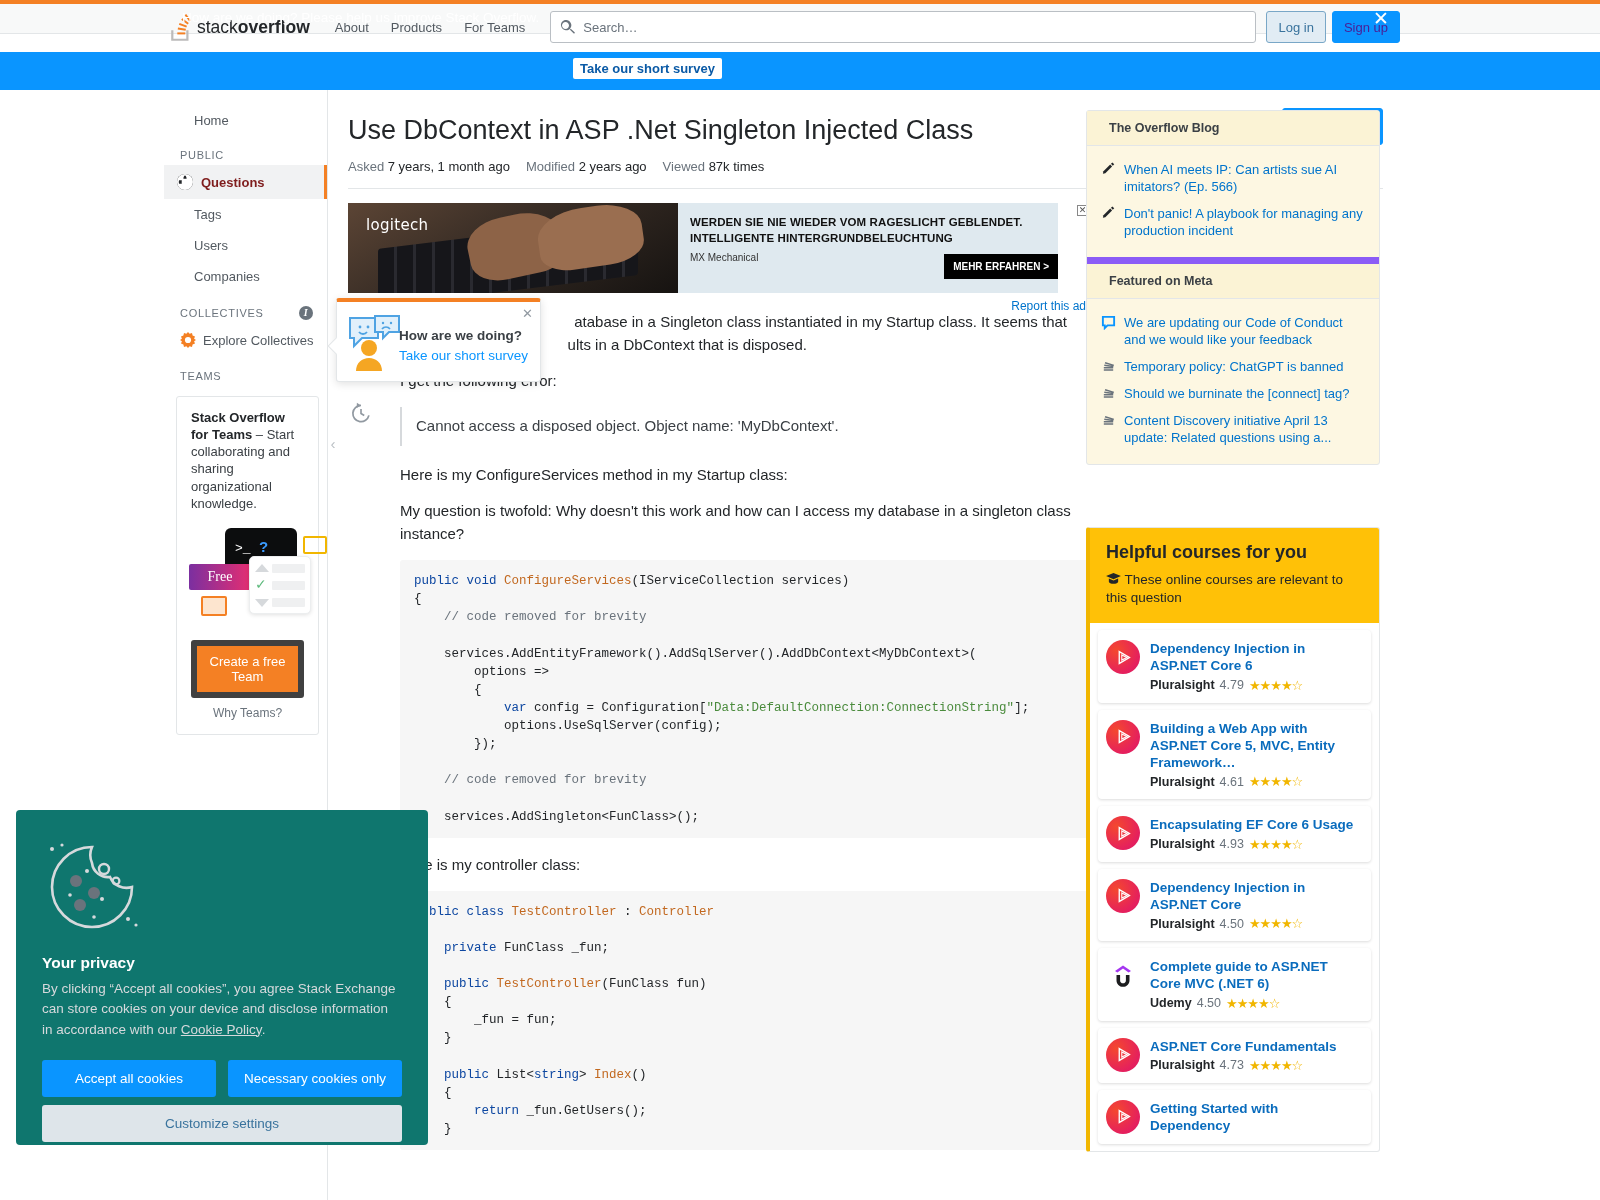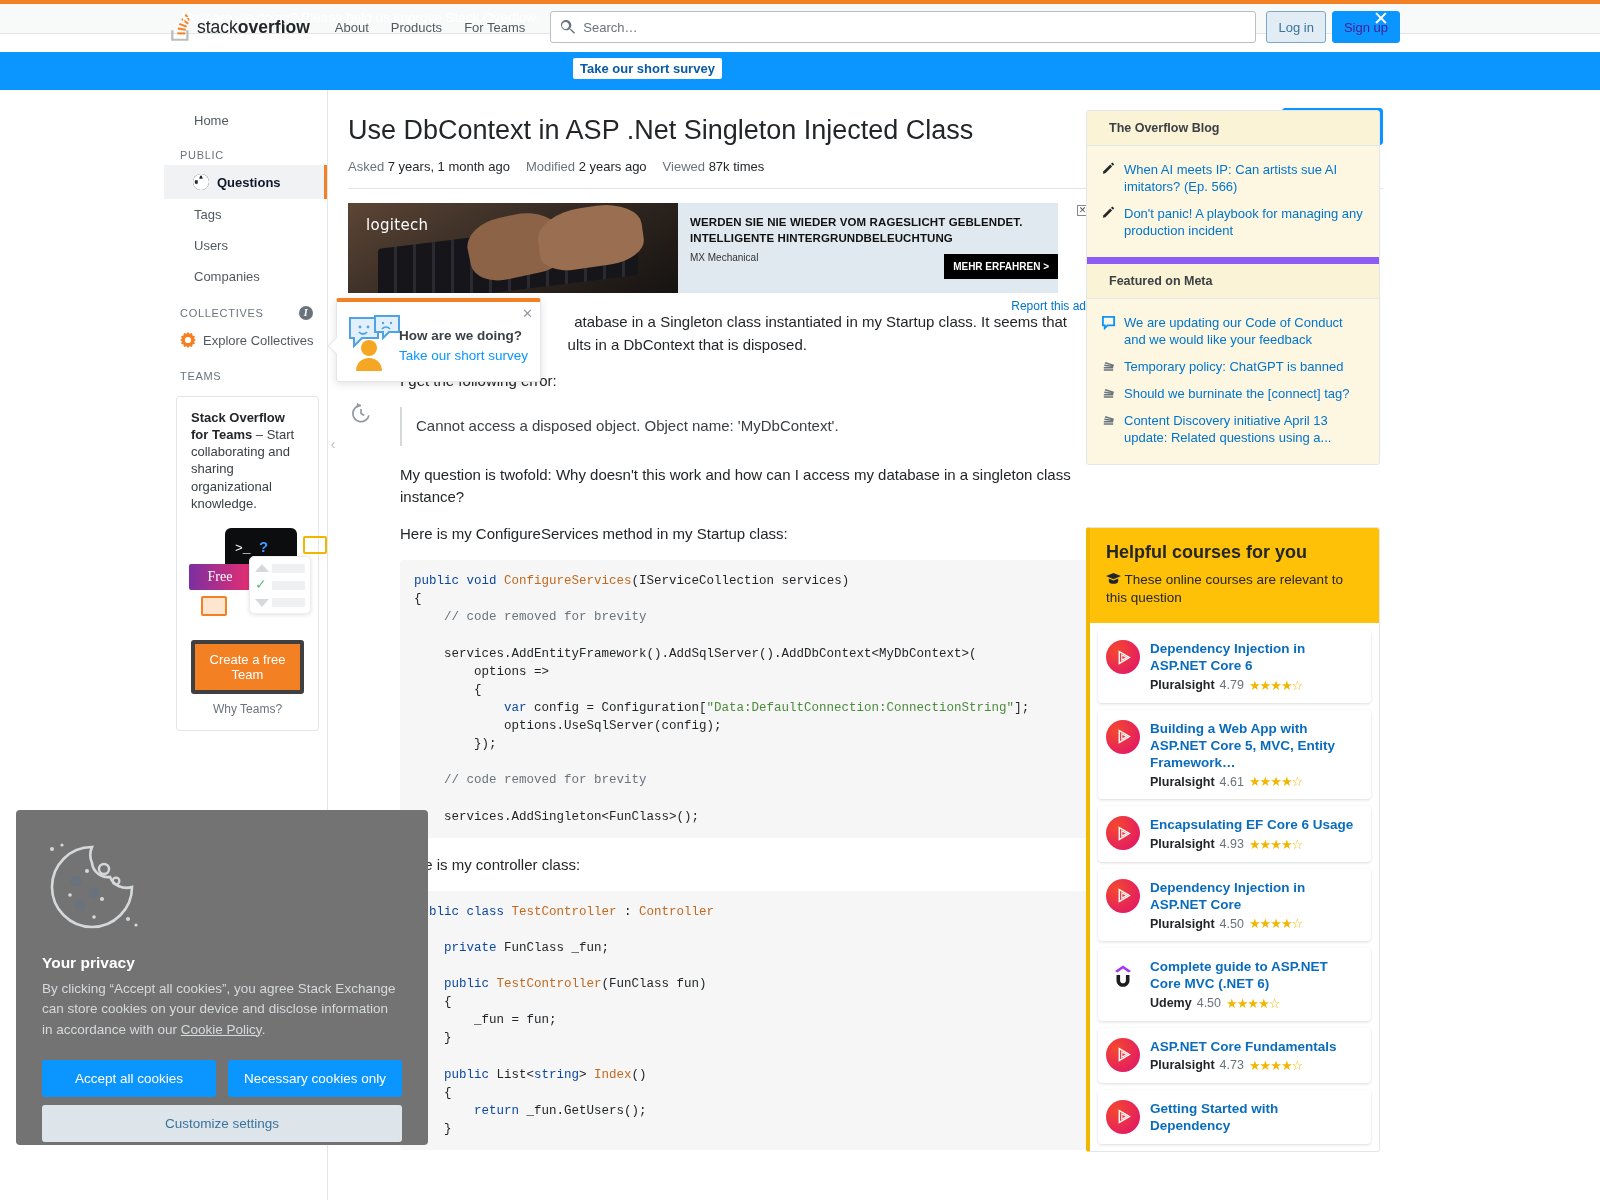--- a/index.html
+++ b/index.html
@@ -93,41 +93,41 @@
   .side-section {
     font-size: 11px; color: #6a737c; letter-spacing: .7px;
     padding: 14px 0 4px 16px; text-transform: uppercase;
     display: flex; align-items: center; justify-content: space-between; padding-right: 14px;
   }
   .side-item {
     font-size: 13px; color: #525960; padding: 8px 0 8px 30px; cursor: pointer;
     display: flex; align-items: center; gap: 7px;
   }
   .side-item.active {
-    background: #f1f2f3; color: #0f172a; font-weight: bold;
-    border-right: 3px solid #f48024; padding-left: 28px; text-align: center;
+    background: #f1f2f3; color: #7f1d1d; font-weight: bold;
+    border-right: 3px solid #f48024; padding-left: 12px; text-align: center;
   }
   .side-sub { padding-left: 30px; }
   .info-dot {
     width: 14px; height: 14px; border-radius: 50%; background: #6a737c;
     color: #fff; font-size: 10px; font-weight: bold; text-align: center;
     line-height: 14px; font-style: italic; font-family: "Liberation Serif", serif;
   }
 
   
   .teams-card {
     margin: 10px 8px 0 12px; border: 1px solid #e3e6e8; border-radius: 3px;
     padding: 12px 14px 14px 14px; background: #fff;
   }
   .teams-title { font-size: 13px; color: #3b4045; line-height: 1.32; }
   .teams-title b { color: #232629; }
   .teams-art { position: relative; height: 110px; margin: 12px 0 6px 0; }
   .btn-create-team {
     display: block; width: 100%; background: #f48024; color: #fff;
-    border: 4px solid #404040; border-radius: 3px; text-align: center;
+    border: 6px solid #404040; border-radius: 3px; text-align: center;
     font-size: 13px; padding: 8px 0; cursor: pointer; margin-top: 4px;
   }
   .why-teams { text-align: center; font-size: 12px; color: #6a737c; margin-top: 8px; cursor: pointer; }
 
   
   .main { position: absolute; left: 348px; top: 0; width: 1035px; }
   .q-header { border-bottom: 1px solid #e3e6e8; padding: 24px 0 14px 0; position: relative; }
   .q-title {
     font-size: 27px; font-weight: normal; color: #232629; line-height: 1.25;
     margin: 0; padding-right: 140px; max-width: 900px;
@@ -279,21 +279,21 @@
   .survey-pop-title {
     position: absolute; left: 62px; top: 26px; font-size: 13.5px; font-weight: bold; color: #3b4045;
   }
   .survey-pop-link {
     position: absolute; left: 62px; top: 46px; font-size: 13.5px; color: #0a95ff; cursor: pointer;
   }
 
   
   .cookie {
     position: absolute; left: 16px; top: 810px; width: 412px; height: 335px;
-    background: #737373; border-radius: 4px; padding: 22px 26px 0 26px; z-index: 60;
+    background: #0f766e; border-radius: 4px; padding: 22px 26px 0 26px; z-index: 60;
     color: #e4e6e8;
   }
   .cookie-art { width: 100px; height: 96px; margin: 5px 0 18px 0; }
   .cookie-title { font-size: 15.5px; font-weight: bold; color: #fff; margin-bottom: 7px; }
   .cookie-text { font-size: 13.5px; line-height: 1.5; color: #d6d9dc; }
   .cookie-text u { cursor: pointer; }
   .cookie-btns { display: flex; gap: 12px; margin-top: 20px; }
   .cookie-btn {
     flex: 1; background: #0a95ff; color: #fff; border: none; border-radius: 3px;
     padding: 11px 0; font-size: 13.5px; cursor: pointer; text-align: center;
@@ -470,22 +470,22 @@
         </svg>
       </div>
 
       <div class="postbody">
         <p>
           <span style="visibility:hidden;">I am trying to access my d</span><span>atabase in a Singleton class instantiated in my Startup class. It seems that</span>
           <span style="visibility:hidden;">injecting a DbContext res</span><span>ults in a DbContext that is disposed.</span>
         </p>
         <p>I get the following error:</p>
         <div class="blockquote">Cannot access a disposed object. Object name: 'MyDbContext'.</div>
+        <p>Here is my ConfigureServices method in my Startup class:</p>
         <p>My question is twofold: Why doesn't this work and how can I access my database in a singleton class instance?</p>
-        <p>Here is my ConfigureServices method in my Startup class:</p>
 
         <pre class="code"><span class="k">public</span> <span class="k">void</span> <span class="t">ConfigureServices</span>(IServiceCollection services)
 {
     <span class="c">// code removed for brevity</span>
 
     services.AddEntityFramework().AddSqlServer().AddDbContext&lt;MyDbContext&gt;(
         options =&gt;
         {
             <span class="k">var</span> config = Configuration[<span class="s">"Data:DefaultConnection:ConnectionString"</span>];
             options.UseSqlServer(config);

